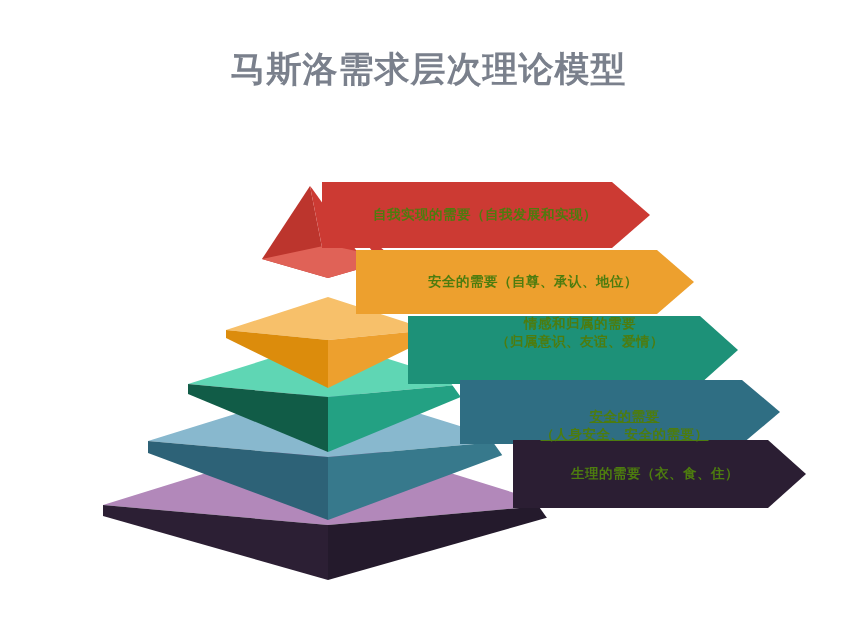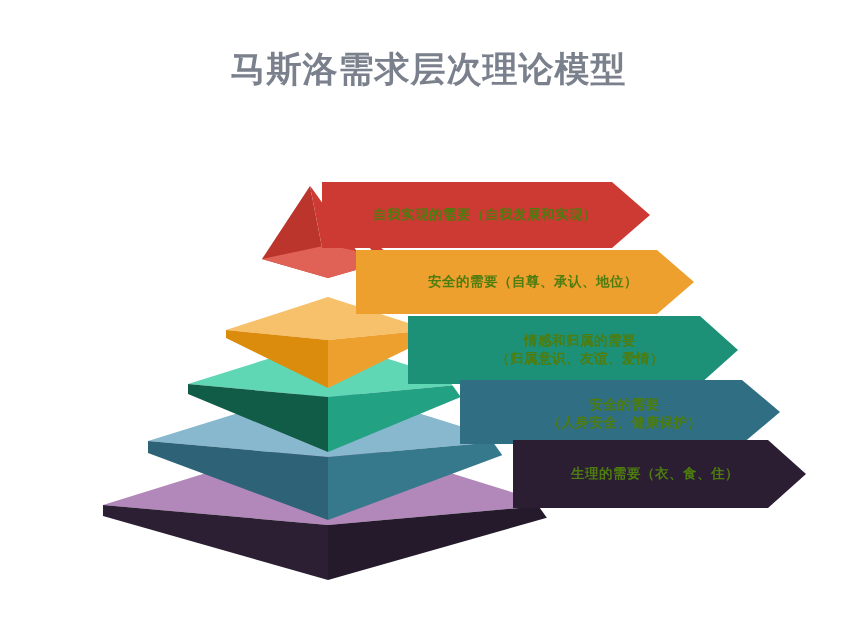--- a/index.html
+++ b/index.html
@@ -116,19 +116,19 @@
 
     <g>
       <polygon points="513,440 768,440 806,474 768,508 513,508" fill="#2b1e33"></polygon>
     </g>
   </svg>
 
   <div class="band-label" style="left:360px; top:206px; width:250px;">自我实现的需要（自我发展和实现）</div>
 
   <div class="band-label" style="left:408px; top:273px; width:250px;">安全的需要（自尊、承认、地位）</div>
 
-  <div class="band-label" style="left:465px; top:332px; width:230px;"><span>情感和归属的需要</span><br><span>（归属意识、友谊、爱情）</span></div>
+  <div class="band-label" style="left:465px; top:315px; width:230px;"><span>情感和归属的需要</span><br><span>（归属意识、友谊、爱情）</span></div>
 
-  <div class="band-label" style="left:512px; top:396px; width:225px;"><span>安全的需要</span><br><span>（人身安全、健康保护）</span></div>
+  <div class="band-label" style="left:512px; top:408px; width:225px;text-decoration:underline;"><span>安全的需要</span><br><span>（人身安全、安全的需要）</span></div>
 
   <div class="band-label" style="left:540px; top:465px; width:230px;">生理的需要（衣、食、住）</div>
 
 </div>
 
 </body></html>

